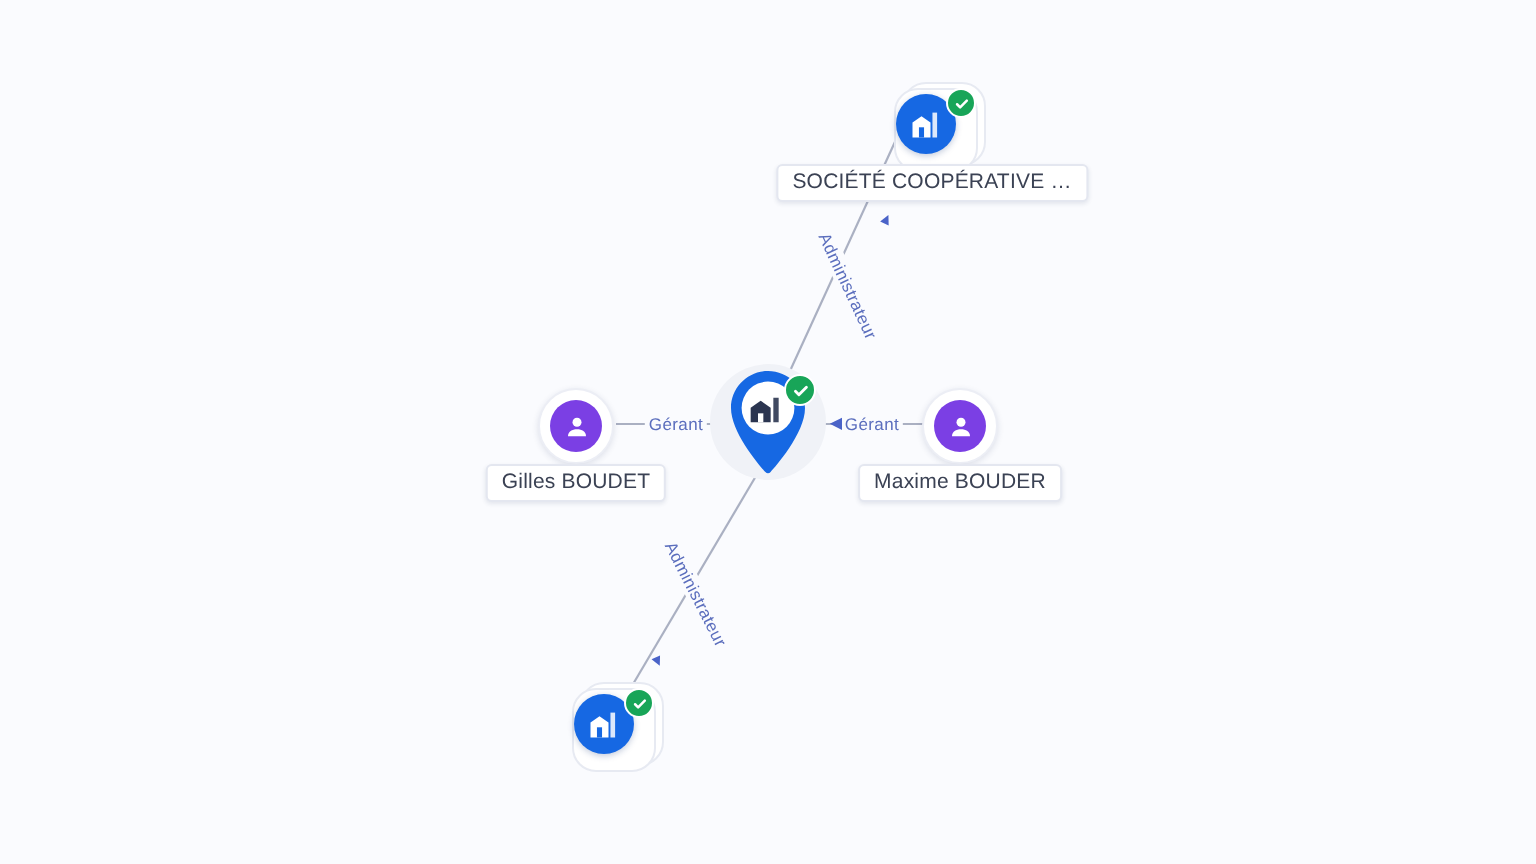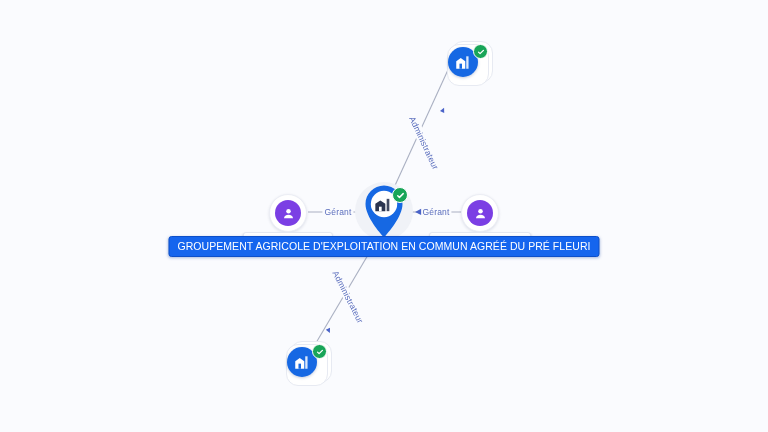--- a/index.html
+++ b/index.html
@@ -126,20 +126,21 @@
           <path fill="#1668e3" d="M7.3 14.2h3.4v6.8H7.3z"></path>
         </svg>
       </div>
       <div class="badge" style="left:30px;top:2px;">
         <svg width="8" height="8" viewBox="0 0 12 12">
           <path d="M2.3 6.2l2.3 2.3 5-5" fill="none" stroke="#ffffff" stroke-width="1.9" stroke-linecap="round" stroke-linejoin="round"></path>
         </svg>
       </div>
     </div>
   </div>
+  <div class="label" style="left:466px;top:82px;">SOCIÉTÉ COOPÉRATIVE …</div>
 
   <div class="node" style="left:288px;top:213px;">
     <div class="person-ring">
       <div class="person-disc">
         <svg width="15" height="15" viewBox="0 0 24 24">
           <circle cx="12" cy="8.2" r="3.6" fill="#ffffff"></circle>
           <path fill="#ffffff" d="M4.8 19.4c0-3.7 3.2-5.6 7.2-5.6s7.2 1.9 7.2 5.6z"></path>
         </svg>
       </div>
     </div>
@@ -194,15 +195,14 @@
           <path fill="#ffffff" d="M5.4 11.6h3.2V17H5.4z"></path>
         </svg>
       </div>
       <div class="badge" style="left:31px;top:3px;width:14px;height:14px;">
         <svg width="9" height="9" viewBox="0 0 12 12">
           <path d="M2.3 6.2l2.3 2.3 5-5" fill="none" stroke="#ffffff" stroke-width="1.9" stroke-linecap="round" stroke-linejoin="round"></path>
         </svg>
       </div>
     </div>
   </div>
-  <div class="label selected" style="left:384px;top:236px;">GROUPEMENT AGRICOLE D'EXPLOITATION EN COMMUN AGRÉÉ DU PRÉ FLEURI</div>
 
 </div>
 
 </body></html>

